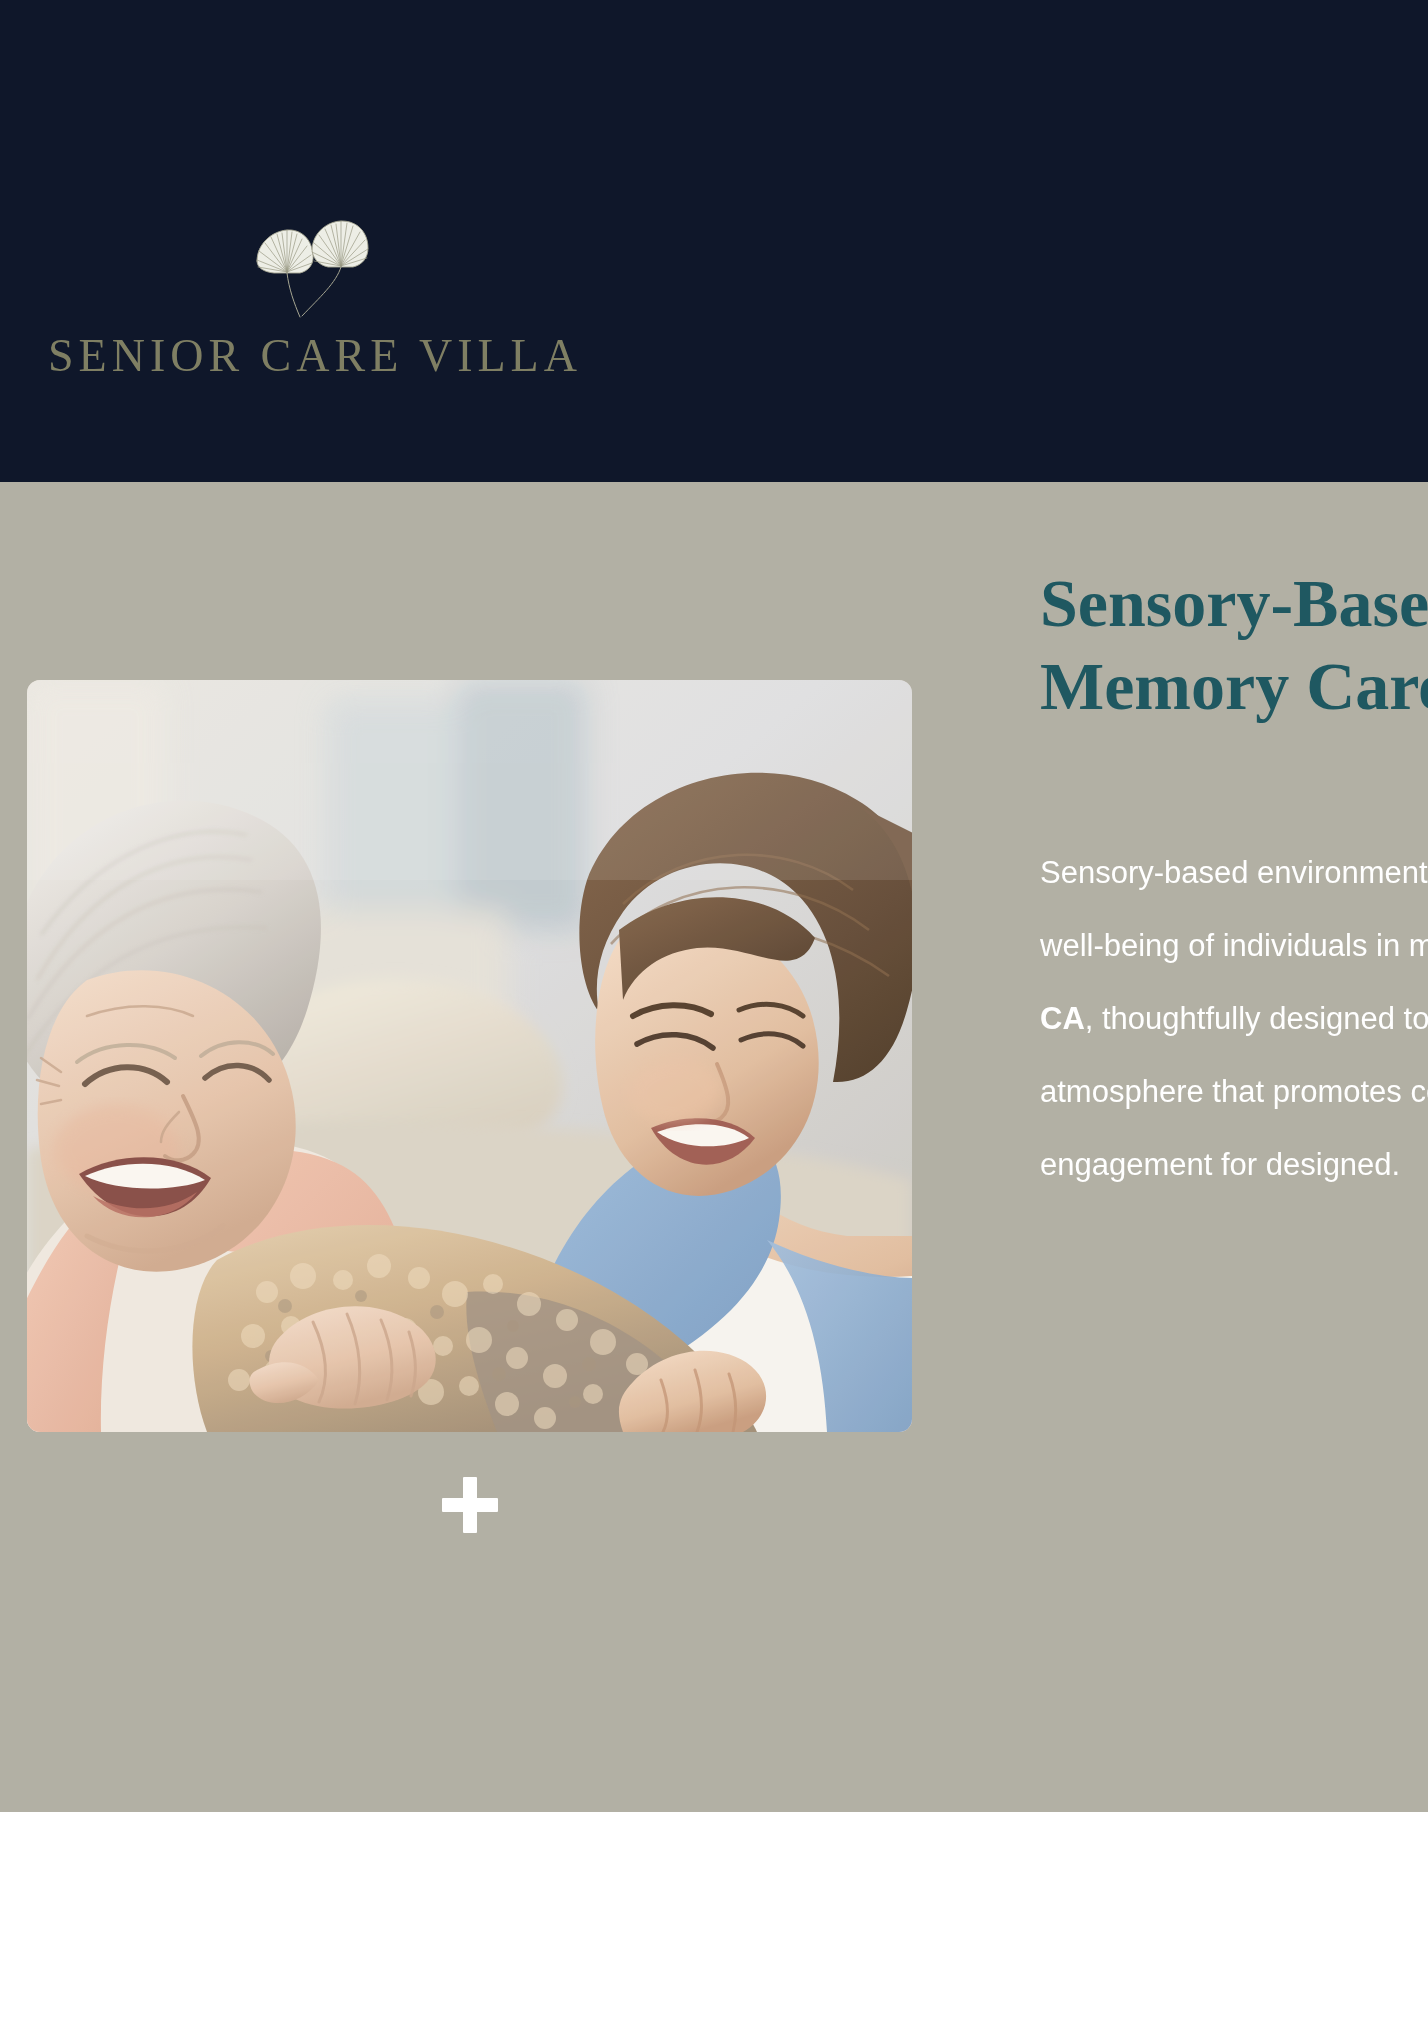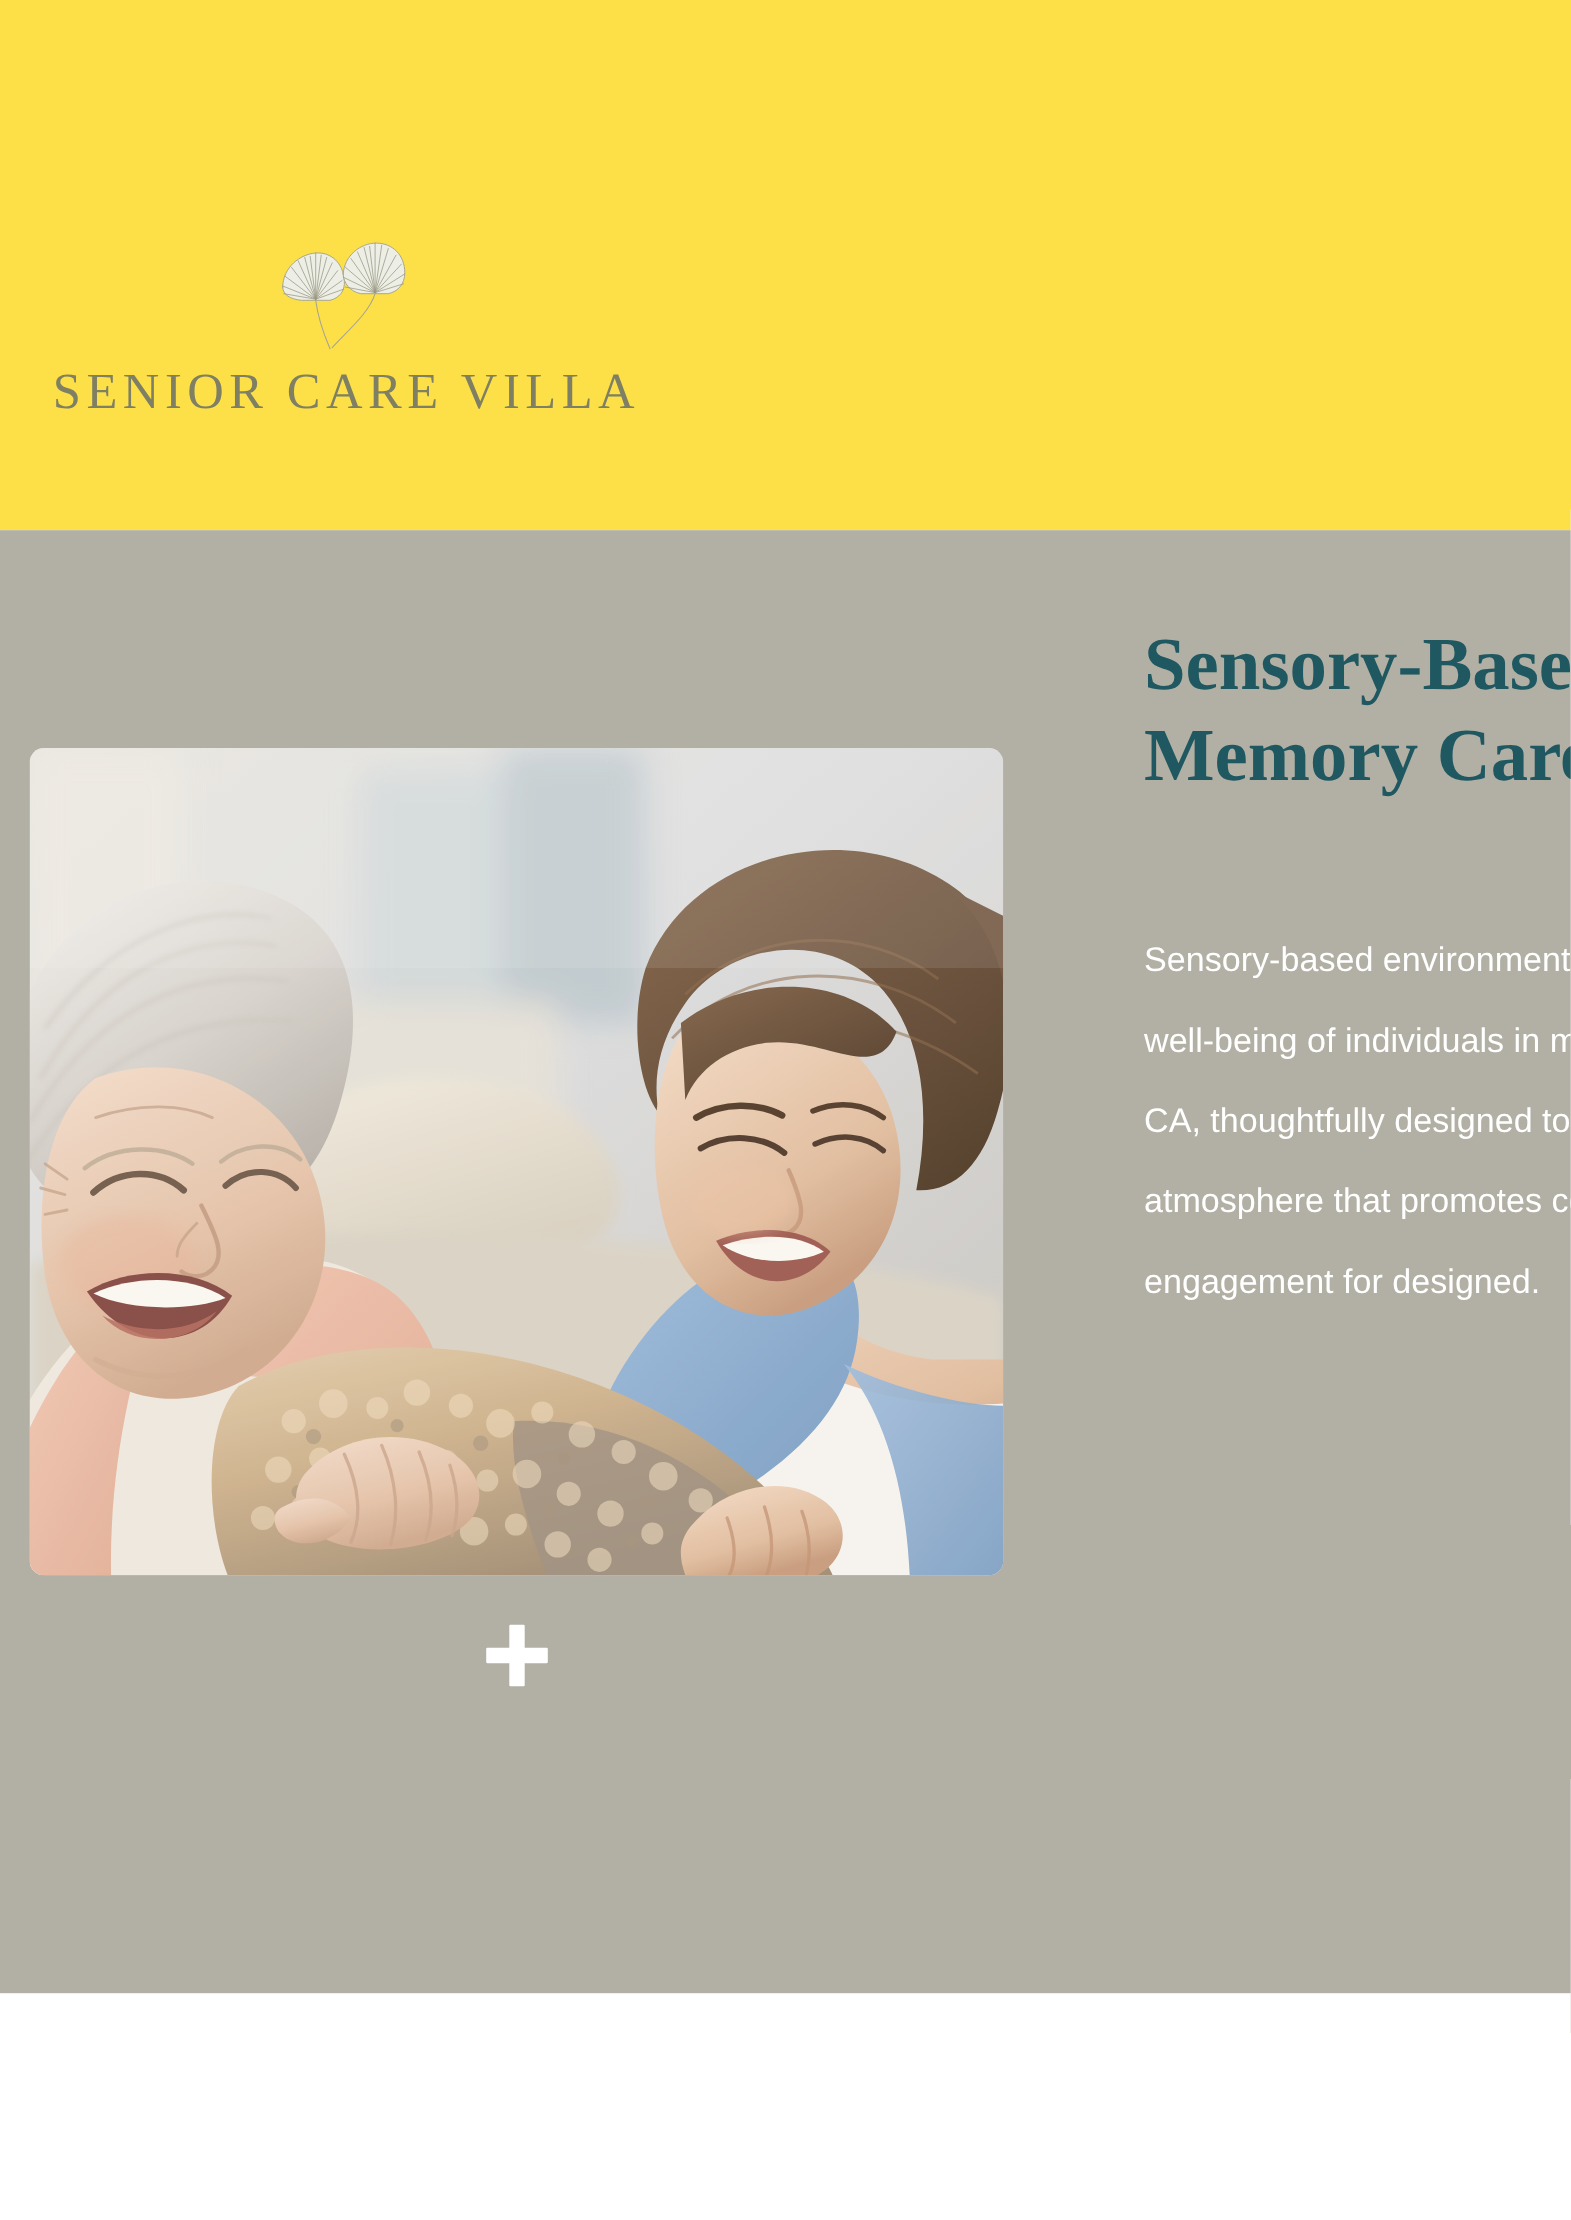--- a/index.html
+++ b/index.html
@@ -6,21 +6,21 @@
   body{
     width:1428px;height:2018px;
     background:#ffffff;
     font-family:"Liberation Sans",sans-serif;
     overflow:hidden;position:relative;
   }
 
   
   .header{
     position:absolute;left:0;top:0;width:1428px;height:482px;
-    background:#fde047;overflow:hidden;
+    background:#0f172a;overflow:hidden;
   }
   .logo-block{
     position:absolute;left:40px;top:215px;width:560px;
   }
   .logo-mark{
     width:140px;height:110px;display:block;margin:0 0 6px 200px;
   }
   .logo-word{
     display:block;
     font-family:"Liberation Serif",serif;
@@ -77,21 +77,21 @@
   .body-copy{
     margin:108px 0 0 0;
     font-family:"Liberation Sans",sans-serif;
     font-weight:300;
     font-size:31px;
     line-height:73px;
     color:#ffffff;
     white-space:nowrap;
   }
   .body-copy .bc-line{display:block;}
-  .body-copy b{font-weight:400;}
+  .body-copy b{font-weight:700;}
 </style>
 </head>
 <body>
 
 <div class="header">
 
   <div class="logo-block">
 
     <span class="logo-mark">
       <svg viewBox="0 0 140 110" xmlns="http://www.w3.org/2000/svg" aria-hidden="true">

